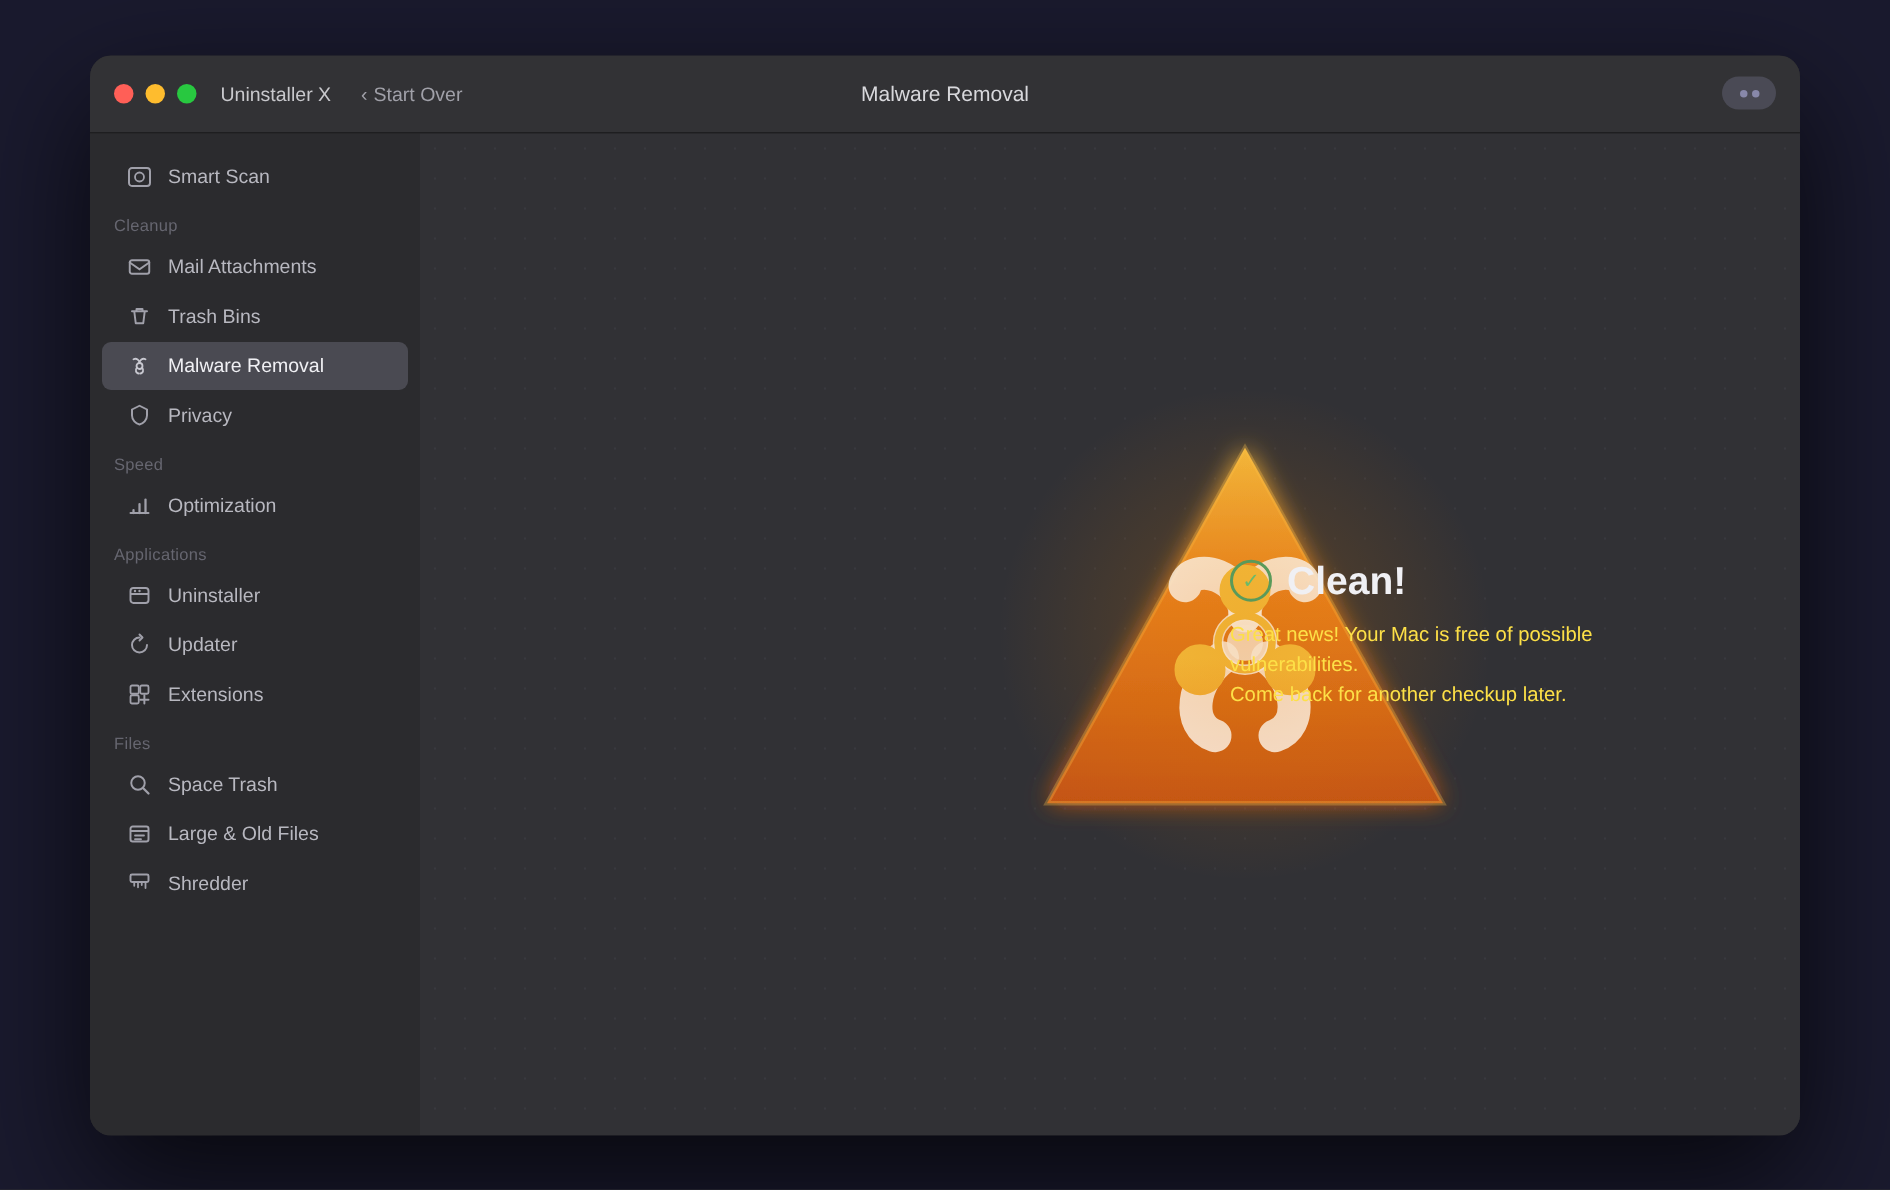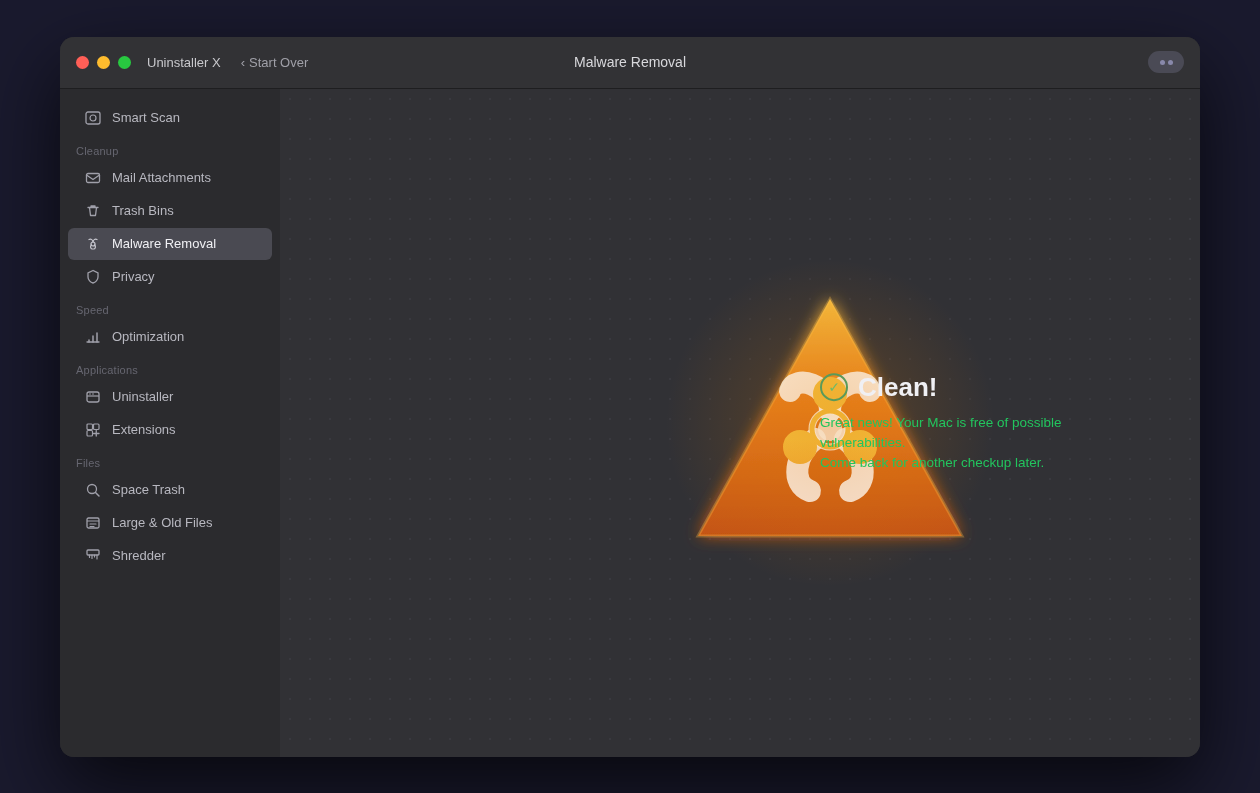--- a/index.html
+++ b/index.html
@@ -172,21 +172,21 @@
       color: #6aba6a;
       font-size: 14px;
       flex-shrink: 0;
     }
     .clean-title {
       font-size: 26px;
       font-weight: 700;
       color: #f0f0f4;
     }
     .clean-description {
-      color: #22c55e;
+      color: #fde047;
       font-size: 13.5px;
       line-height: 1.5;
       max-width: 280px;
     }
     .glow-effect {
       position: absolute;
       inset: -20px;
       background: radial-gradient(circle, rgba(220,120,0,0.25) 0%, transparent 70%);
       border-radius: 50%;
       pointer-events: none;
@@ -290,20 +290,29 @@
             <path d="M2 7h12" stroke="#a0a0aa" stroke-width="1.2"></path>
             <circle cx="5" cy="5" r="0.8" fill="#a0a0aa"></circle>
             <circle cx="8" cy="5" r="0.8" fill="#a0a0aa"></circle>
           </svg>
         </div>
         <span>Uninstaller</span>
       </div>
       <div class="sidebar-item">
         <div class="sidebar-icon">
           <svg width="16" height="16" viewBox="0 0 16 16" fill="none">
+            <path d="M13 8A5 5 0 1 1 8 3" stroke="#a0a0aa" stroke-width="1.3" stroke-linecap="round" fill="none"></path>
+            <path d="M8 1l2 2-2 2" stroke="#a0a0aa" stroke-width="1.3" stroke-linecap="round" stroke-linejoin="round" fill="none"></path>
+          </svg>
+        </div>
+        <span>Updater</span>
+      </div>
+      <div class="sidebar-item">
+        <div class="sidebar-icon">
+          <svg width="16" height="16" viewBox="0 0 16 16" fill="none">
             <rect x="2" y="2" width="5.5" height="5.5" rx="1" stroke="#a0a0aa" stroke-width="1.2" fill="none"></rect>
             <rect x="8.5" y="2" width="5.5" height="5.5" rx="1" stroke="#a0a0aa" stroke-width="1.2" fill="none"></rect>
             <rect x="2" y="8.5" width="5.5" height="5.5" rx="1" stroke="#a0a0aa" stroke-width="1.2" fill="none"></rect>
             <path d="M8.5 11.5h5.5M11.25 8.5v5.5" stroke="#a0a0aa" stroke-width="1.3" stroke-linecap="round"></path>
           </svg>
         </div>
         <span>Extensions</span>
       </div>
 
       <div class="sidebar-section-label">Files</div>

